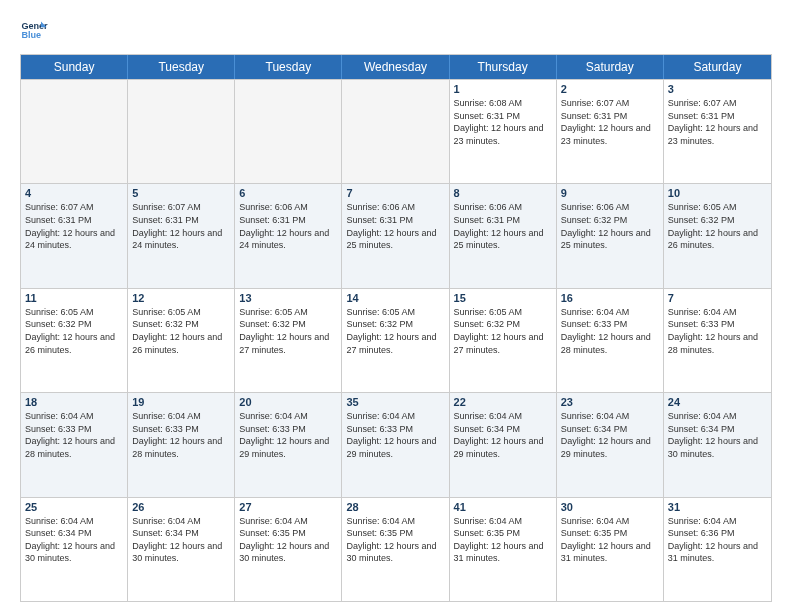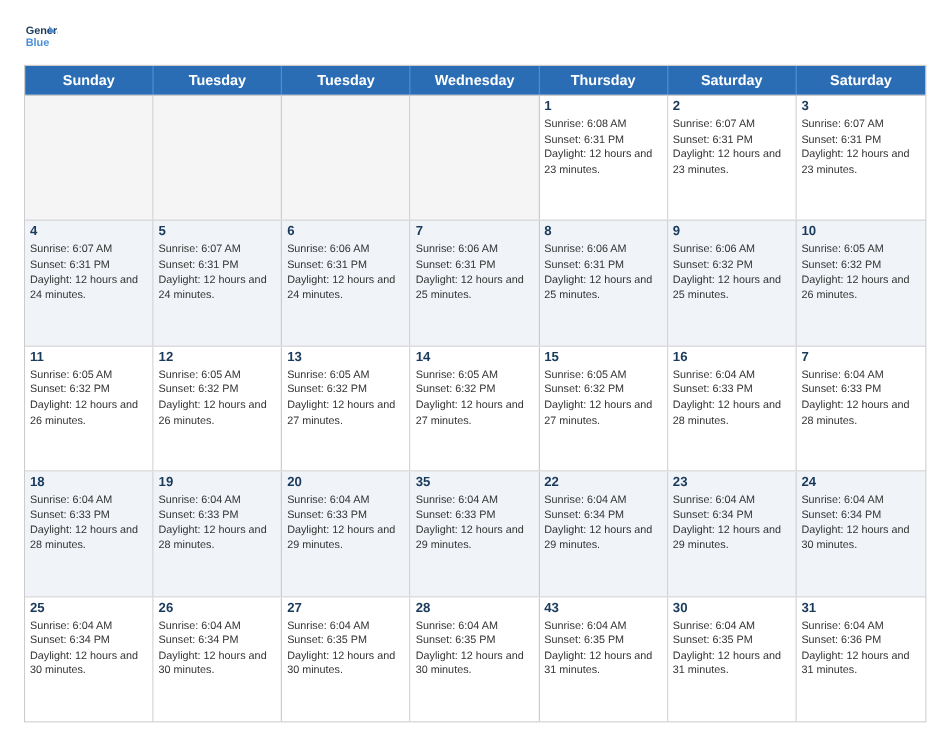--- a/index.html
+++ b/index.html
@@ -52,21 +52,21 @@
       border: 1px solid #ccc;
     }
     .cal-header {
       display: grid;
       grid-template-columns: repeat(7, 1fr);
       background: #2a6db5;
     }
     .cal-header-cell {
       color: #fff;
       font-size: 12px;
-      font-weight: bold;
+      font-weight: normal;
       text-align: center;
       padding: 5px 2px;
       border-right: 1px solid #4a8fd5;
     }
     .cal-header-cell:last-child {
       border-right: none;
     }
     .cal-body {
       flex: 1;
       display: grid;
@@ -255,21 +255,21 @@
           </div>
           <div class="cal-cell">
             <div class="day-number">27</div>
             <div class="day-info">Sunrise: 6:04 AM<br>Sunset: 6:35 PM<br>Daylight: 12 hours and 30 minutes.</div>
           </div>
           <div class="cal-cell">
             <div class="day-number">28</div>
             <div class="day-info">Sunrise: 6:04 AM<br>Sunset: 6:35 PM<br>Daylight: 12 hours and 30 minutes.</div>
           </div>
           <div class="cal-cell">
-            <div class="day-number">43</div>
+            <div class="day-number">41</div>
             <div class="day-info">Sunrise: 6:04 AM<br>Sunset: 6:35 PM<br>Daylight: 12 hours and 31 minutes.</div>
           </div>
           <div class="cal-cell">
             <div class="day-number">30</div>
             <div class="day-info">Sunrise: 6:04 AM<br>Sunset: 6:35 PM<br>Daylight: 12 hours and 31 minutes.</div>
           </div>
           <div class="cal-cell">
             <div class="day-number">31</div>
             <div class="day-info">Sunrise: 6:04 AM<br>Sunset: 6:36 PM<br>Daylight: 12 hours and 31 minutes.</div>
           </div>

